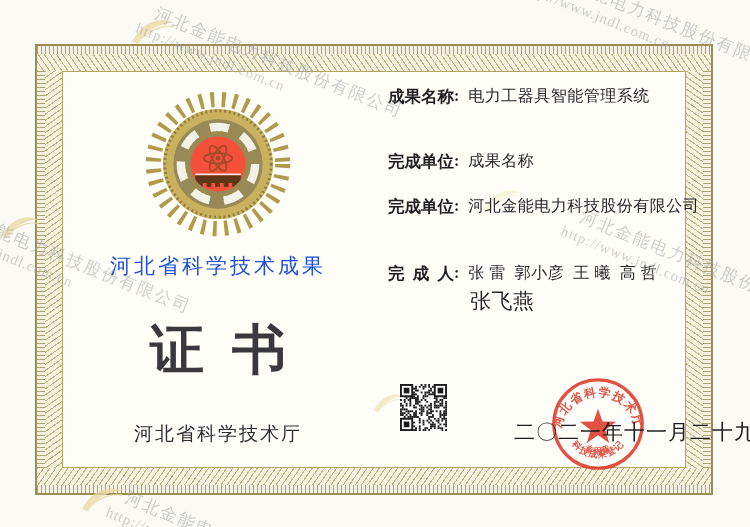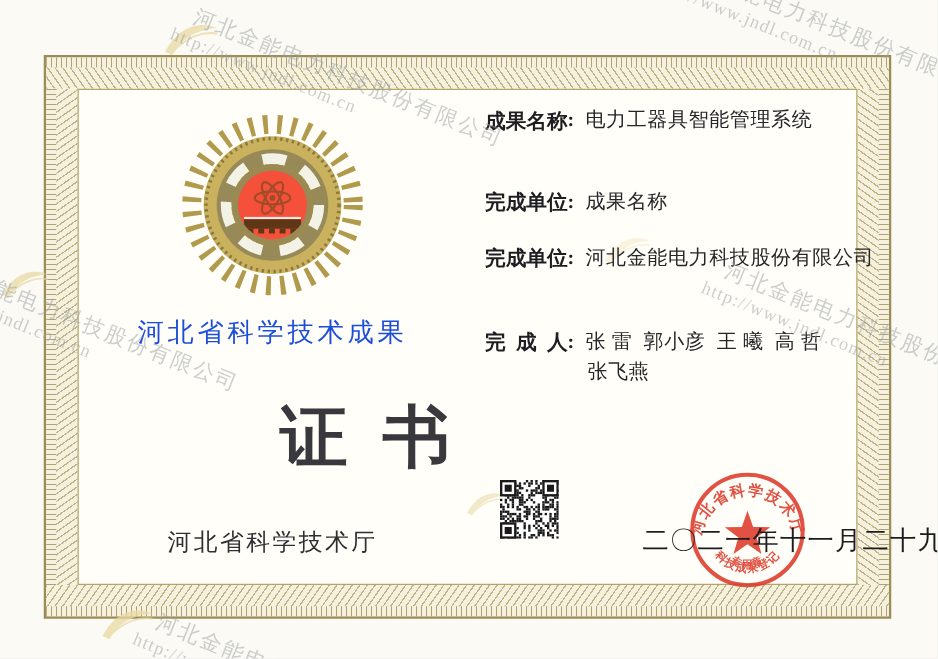--- a/index.html
+++ b/index.html
@@ -24,30 +24,30 @@
     repeating-linear-gradient(145deg, rgba(168,153,92,.7) 0 1px, transparent 1px 5px) 8px 0/17px 100% no-repeat,
     #f5f1de;}
   .e-right{right:0;background:
     repeating-linear-gradient(35deg, rgba(168,153,92,.7) 0 1px, transparent 1px 5px) 0 0/17px 100% no-repeat,
     repeating-linear-gradient(0deg, rgba(150,135,80,.75) 0 1px, transparent 1px 4px) 17px 0/8px 100% no-repeat,
     #f5f1de;}
   .inner-line{position:absolute;inset:25px;border:1px solid #b3a468;pointer-events:none;}
   
   .left-col{position:absolute;left:48px;width:340px;text-align:center;z-index:3;}
   .region-title{top:252px;font-size:21px;font-weight:normal;letter-spacing:3px;color:#1d4ed8;white-space:nowrap;}
-  .doc-title{top:314px;font-size:54px;font-weight:bold;letter-spacing:28px;text-indent:28px;color:#39393d;text-align:right;}
+  .doc-title{top:314px;font-size:54px;font-weight:bold;letter-spacing:28px;text-indent:28px;color:#39393d;}
   .issuer{top:421px;font-size:19px;letter-spacing:2px;color:#2f2f33;}
   .medal{position:absolute;left:142px;top:84px;z-index:3;}
   
   .row{position:absolute;left:388px;z-index:3;white-space:nowrap;font-size:16px;}
   .flabel{display:inline-block;width:66px;text-align:justify;text-align-last:justify;
           font-weight:bold;font-size:16.5px;color:#1e1e22;vertical-align:top;}
   .colon{font-weight:bold;color:#1e1e22;margin-right:9px;}
   .fvalue{color:#26262a;letter-spacing:.5px;white-space:pre;}
-  .val2{position:absolute;left:470px;font-size:16px;color:#26262a;z-index:3;letter-spacing:.5px;}
+  .val2{position:absolute;left:470px;font-size:21px;color:#26262a;z-index:3;letter-spacing:.5px;}
   .regno{font-family:"Liberation Serif","DejaVu Serif",serif;letter-spacing:.5px;}
   .date{position:absolute;left:514px;top:418px;font-size:21px;letter-spacing:1px;color:#1c1c1e;z-index:5;white-space:nowrap;}
   .qr{position:absolute;left:400px;top:384px;width:47px;height:47px;z-index:3;}
   .seal{position:absolute;left:550px;top:376px;width:96px;height:96px;z-index:4;opacity:.88;}
   
   .wm{position:absolute;z-index:6;pointer-events:none;transform:rotate(22deg);transform-origin:left top;
       color:#9aa0a2;opacity:.5;white-space:nowrap;}
   .wm-cn{font-size:17px;letter-spacing:2px;}
   .wm-url{font-size:14.5px;letter-spacing:1px;margin-left:-12px;margin-top:1px;}
   .logo{position:absolute;z-index:2;pointer-events:none;opacity:.75;}

